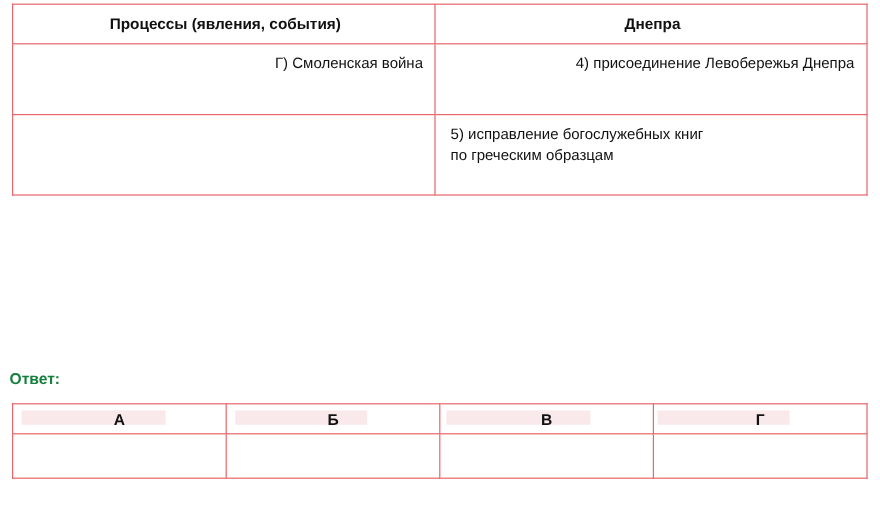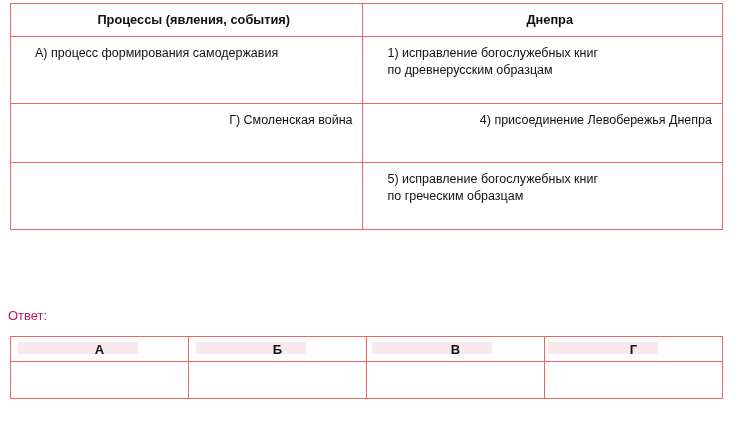--- a/index.html
+++ b/index.html
@@ -30,21 +30,21 @@
     left: 10px;
     top: 3px;
     width: 713px;
     border-collapse: collapse;
     table-layout: fixed;
   }
   table.match th,
   table.match td {
     border: 1px solid #e8656a;
     vertical-align: top;
-    padding: 8px 10px 8px 24px;
+    padding: 8px 10px 8px 12px;
     font-size: 12.5px;
     line-height: 1.38;
   }
   table.match th {
     text-align: center;
     font-weight: bold;
     font-size: 12.8px;
     padding-top: 7px;
     padding-bottom: 7px;
     vertical-align: middle;
@@ -59,21 +59,22 @@
     display: block;
     white-space: pre-line;
   }
 
   
   .answer-label {
     position: absolute;
     left: 8px;
     top: 308px;
     font-size: 13px;
-    color: #be185d;
+    color: #15803d;
+    font-weight: bold;
   }
 
   
   table.answer {
     position: absolute;
     left: 10px;
     top: 336px;
     width: 713px;
     border-collapse: collapse;
     table-layout: fixed;
@@ -114,29 +115,20 @@
       <col class="col-left">
       <col class="col-right">
     </colgroup>
     <thead>
       <tr>
         <th>Процессы (явления, события)</th>
         <th>Днепра</th>
       </tr>
     </thead>
     <tbody>
-      <tr class="row-tall">
-        <td>
-            <span class="cell-text">А) процесс формирования самодержавия</span>
-          </td>
-        <td>
-            <span class="cell-text">1) исправление богослужебных книг
-по древнерусским образцам</span>
-          </td>
-      </tr>
       <tr class="row-h">
         <td>
             <span class="cell-text">Г) Смоленская война</span>
           </td>
         <td>
             <span class="cell-text">4) присоединение Левобережья Днепра</span>
           </td>
       </tr>
       <tr class="row-tall">
         <td>

